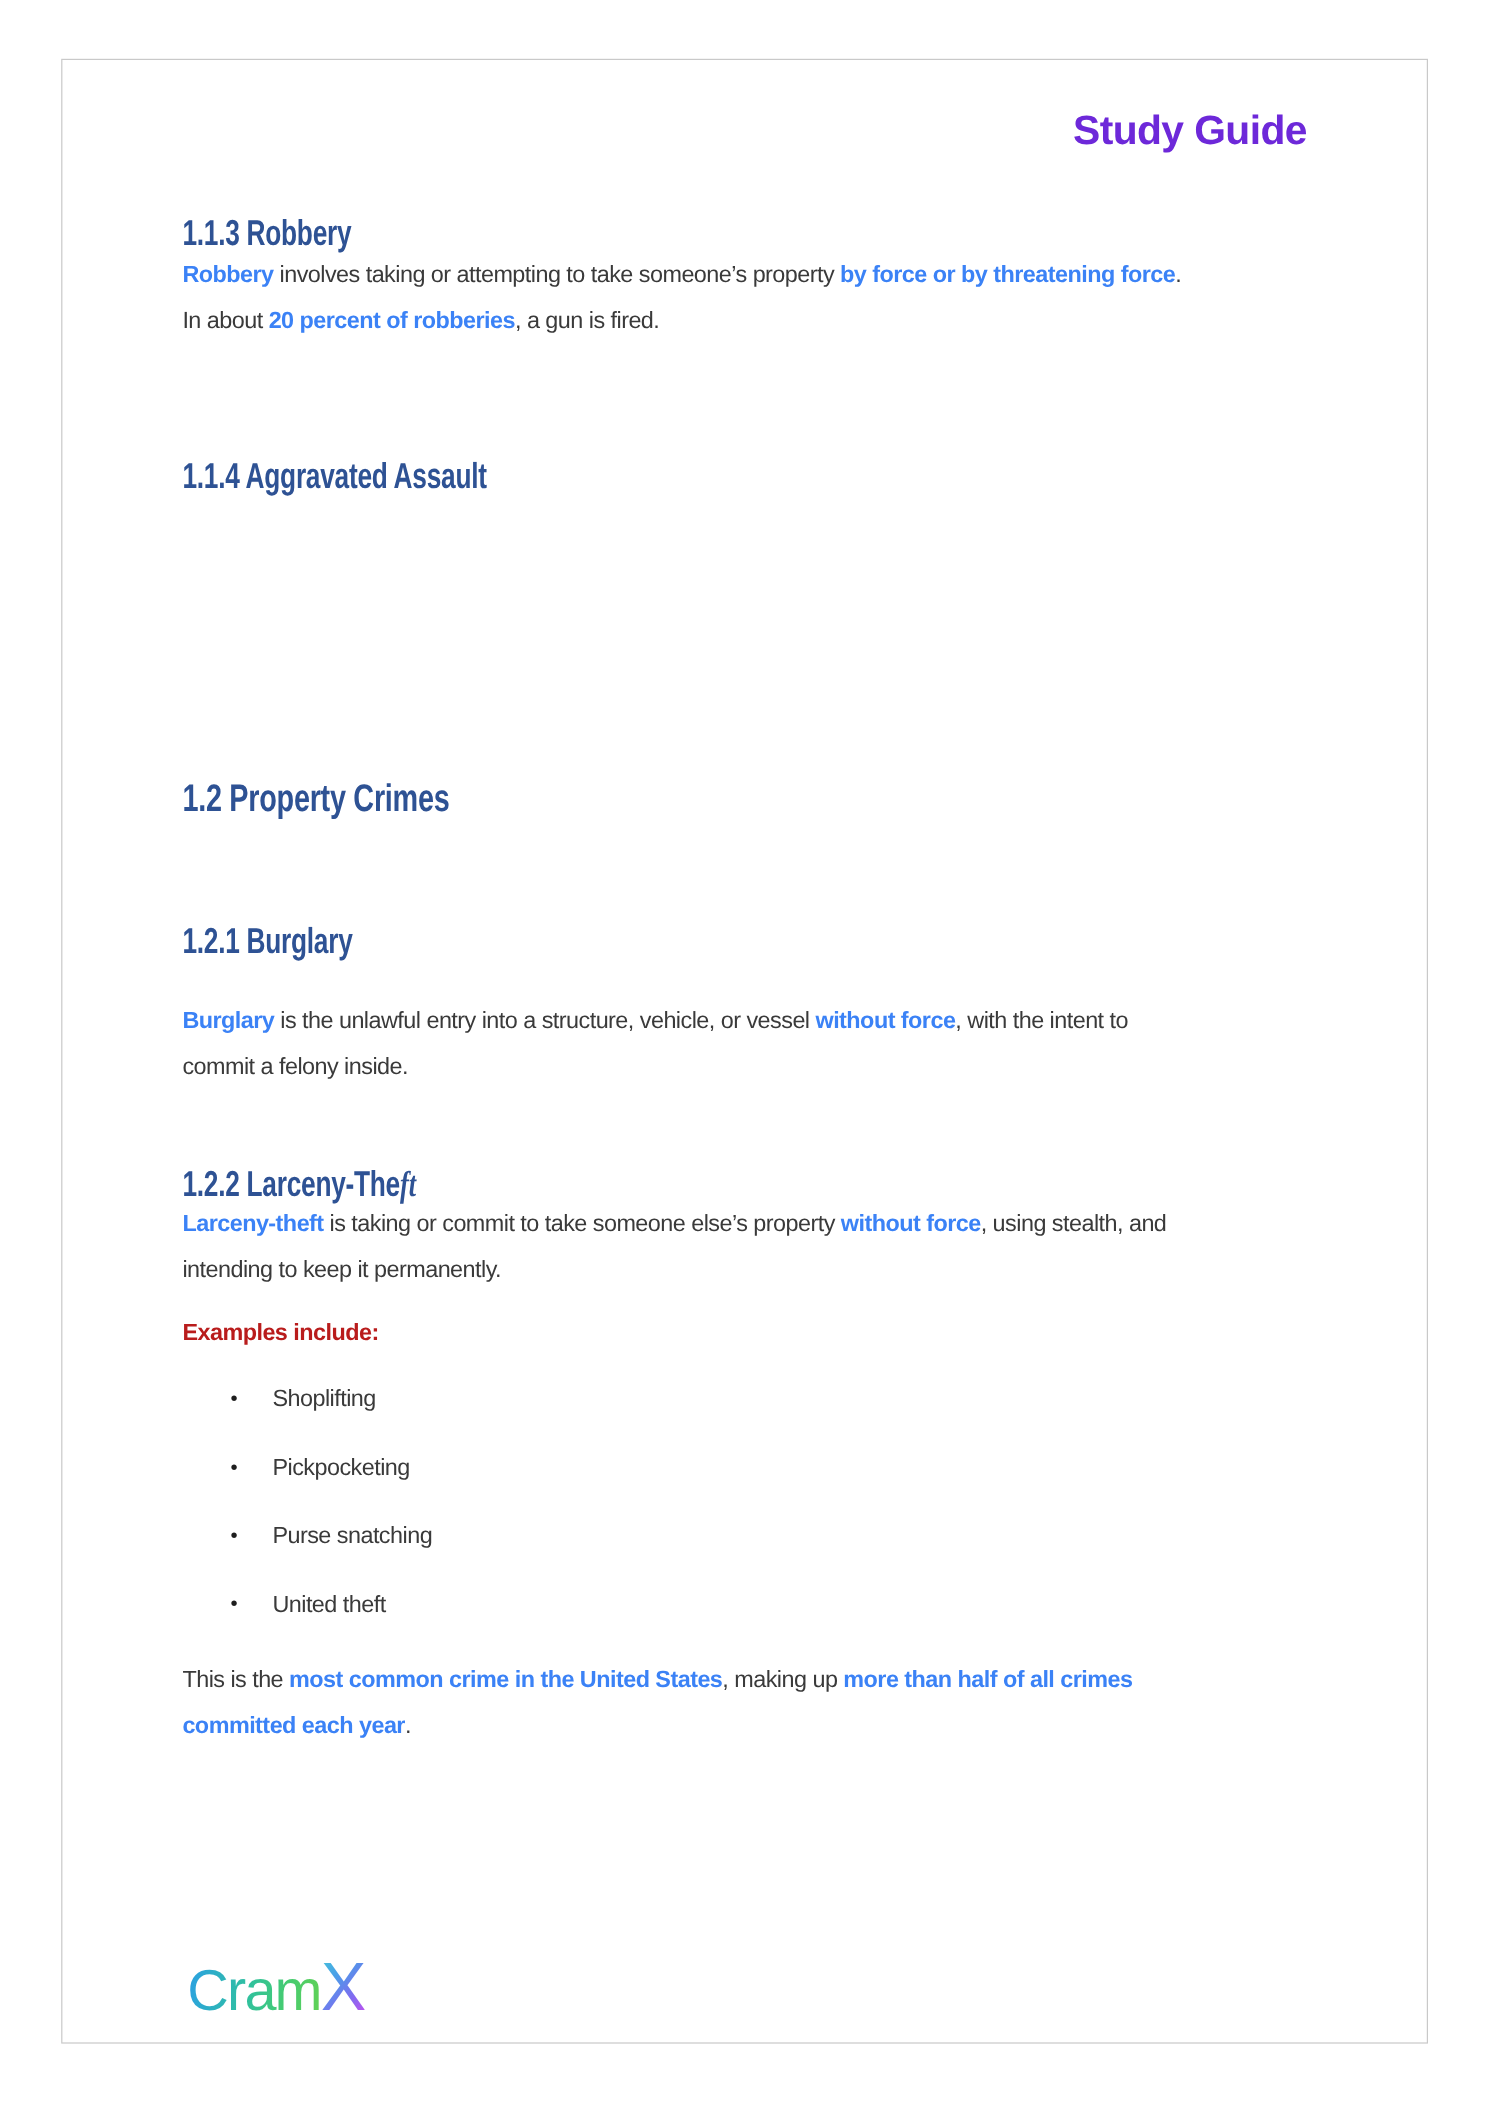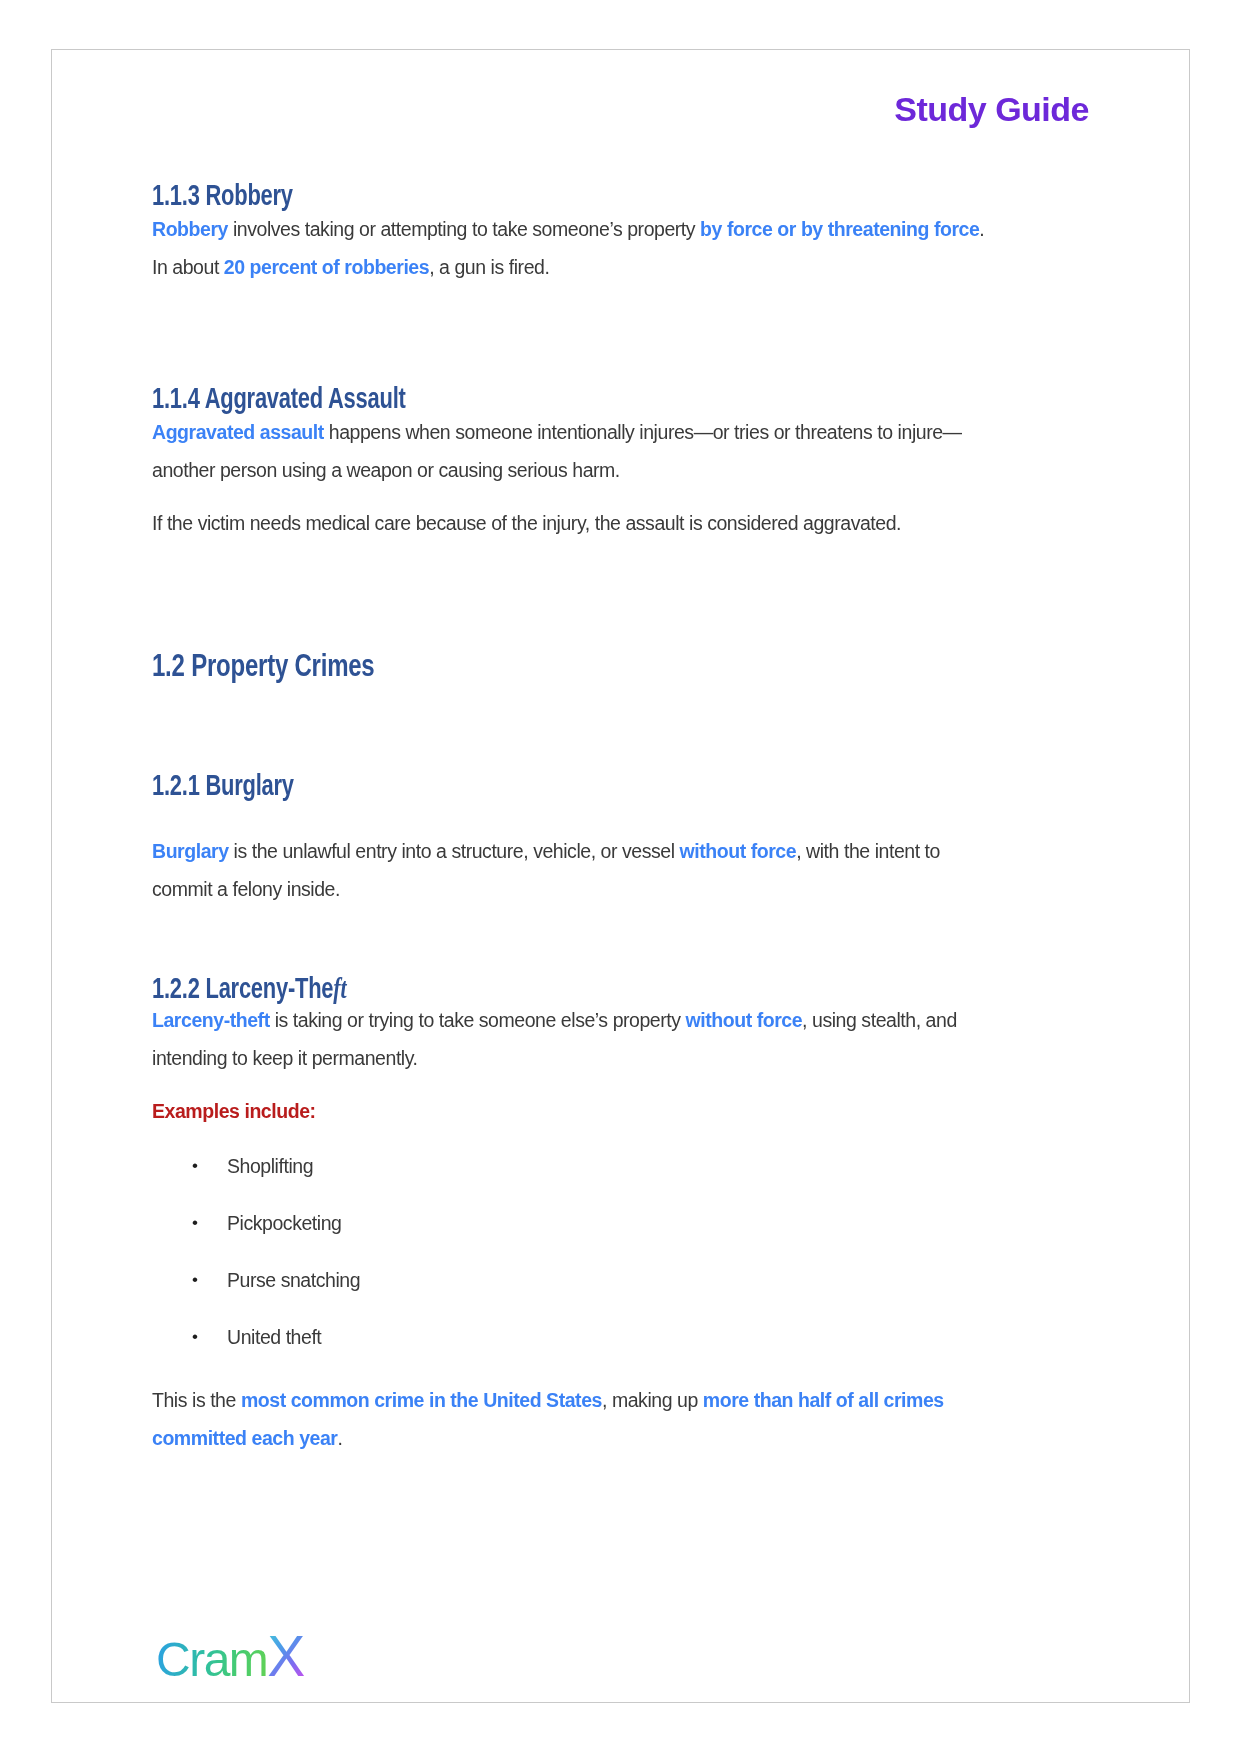--- a/index.html
+++ b/index.html
@@ -93,35 +93,32 @@
 
     <div class="doc-title">Study Guide</div>
 
     <h3 class="h3 abs" style="top:100px;">1.1.3 Robbery</h3>
 
     <p class="para abs" style="top:160px;"><span class="b">Robbery</span><span> involves taking or attempting to take someone’s property </span><span class="b">by force or by threatening force</span><span>.
 In about </span><span class="b">20 percent of robberies</span><span>, a gun is fired.</span></p>
 
     <h3 class="h3 abs" style="top:303px;">1.1.4 Aggravated Assault</h3>
 
-    <p class="para abs" style="top:363px;"><span class="b">Aggravated assault</span><span> happens when someone intentionally injures—or tries or threatens to injure—
-another person using a weapon or causing serious harm.</span></p>
 
-    <p class="para abs" style="top:454px;"><span>If the victim needs medical care because of the injury, the assault is considered aggravated.</span></p>
 
     <h2 class="h2 abs" style="top:572px;">1.2 Property Crimes</h2>
 
     <h3 class="h3 abs" style="top:690px;">1.2.1 Burglary</h3>
 
     <p class="para abs" style="top:747px;margin-top:35px;"><span class="b">Burglary</span><span> is the unlawful entry into a structure, vehicle, or vessel </span><span class="b">without force</span><span>, with the intent to
 commit a felony inside.</span></p>
 
     <h3 class="h3 abs" style="top:893px;"><span>1.2.2 Larceny-The</span><span class="larceny-suffix">ft</span></h3>
 
-    <p class="para abs" style="top:951px;"><span class="b">Larceny-theft</span><span> is taking or trying to take someone else’s property </span><span class="b">without force</span><span>, using stealth, and
+    <p class="para abs" style="top:951px;"><span class="b">Larceny-theft</span><span> is taking or commit to take someone else’s property </span><span class="b">without force</span><span>, using stealth, and
 intending to keep it permanently.</span></p>
 
     <p class="lead abs" style="top:1042px;">Examples include:</p>
 
     <ul class="bullets abs" style="top:1097px;">
       <li><span class="dot">•</span><span>Shoplifting</span></li>
       <li><span class="dot">•</span><span>Pickpocketing</span></li>
       <li><span class="dot">•</span><span>Purse snatching</span></li>
       <li><span class="dot">•</span><span>United theft</span></li>
     </ul>

